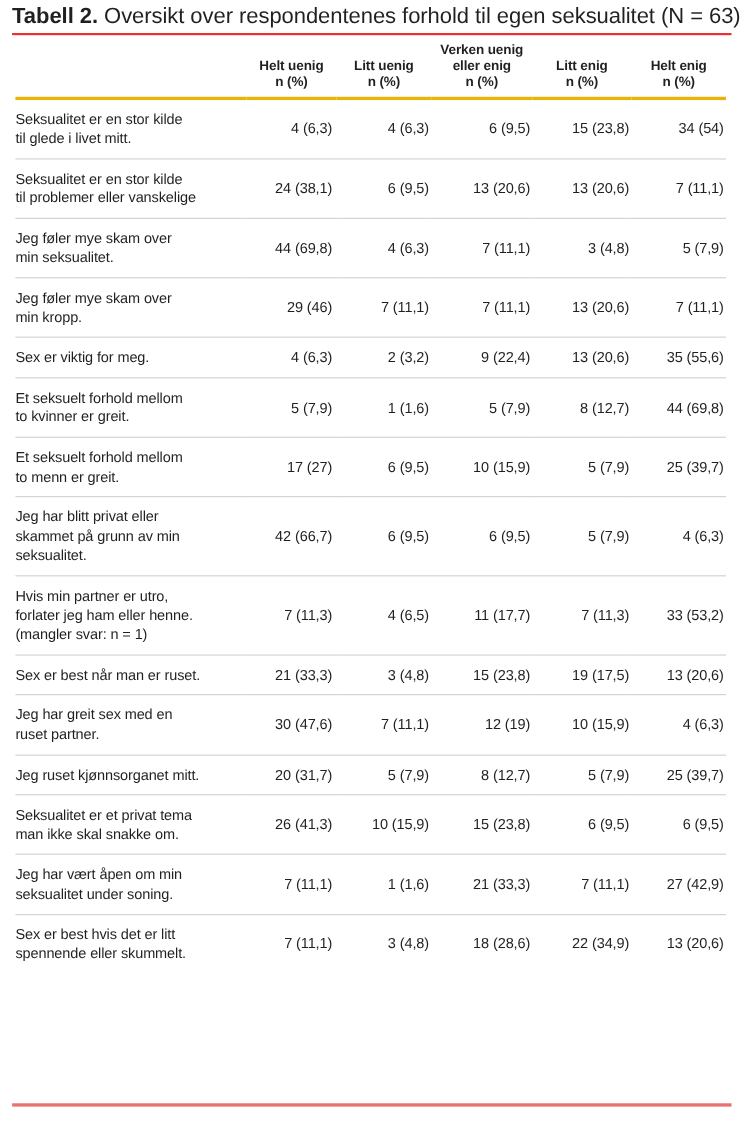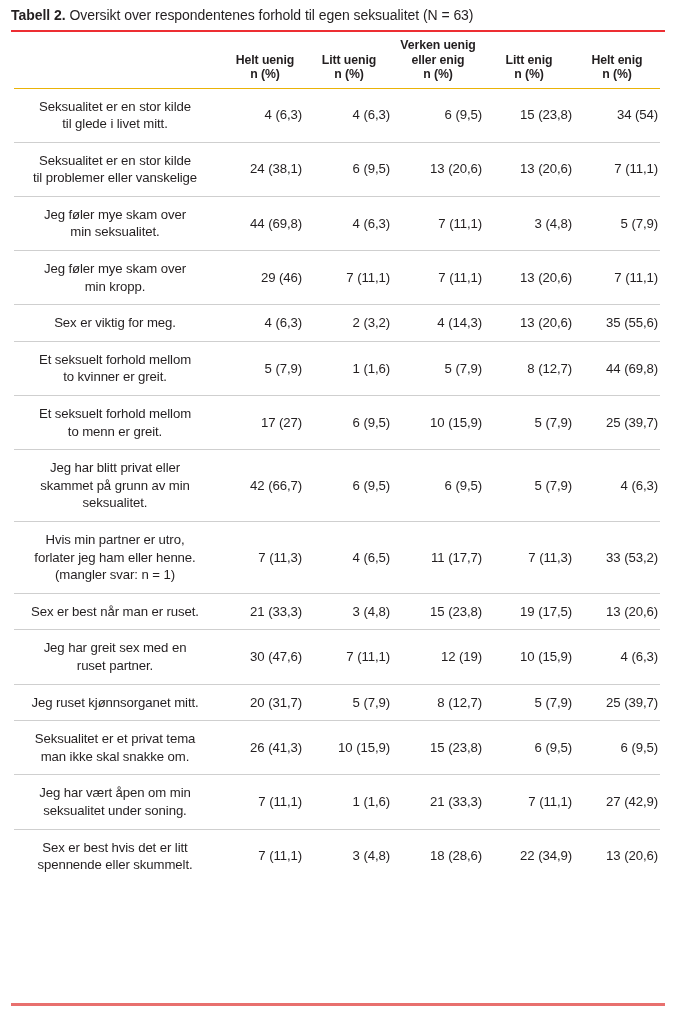--- a/index.html
+++ b/index.html
@@ -23,21 +23,21 @@
     box-sizing: border-box;
     overflow: hidden;
   }
 
   
   .caption {
     position: absolute;
     left: 11px;
     top: 6px;
     width: 655px;
-    font-size: 14px;
+    font-size: 20px;
     line-height: 19px;
     color: #231f20;
     letter-spacing: -0.05px;
     white-space: nowrap;
   }
   .caption .tbl-num {
     font-weight: bold;
   }
   .caption .tbl-text {
     font-weight: normal;
@@ -83,37 +83,37 @@
     font-weight: bold;
     line-height: 14.5px;
     color: #231f20;
     text-align: center;
     vertical-align: bottom;
     padding: 0 0 6px 0;
     letter-spacing: -0.1px;
   }
   thead th.h-stmt { text-align: left; }
   thead tr.head-row th {
-    border-bottom: 1px solid #eab308;
+    border-bottom: 3px solid #eab308;
   }
   thead th .hline { display: block; white-space: nowrap; }
 
   tbody td {
     font-size: 13.2px;
     line-height: 17.6px;
     color: #231f20;
     vertical-align: middle;
     border-bottom: 1px solid #cfcfcf;
     padding: 9px 0 9px 0;
     letter-spacing: -0.1px;
   }
   tbody tr:last-child td { border-bottom: 0; }
 
   td.stmt {
-    text-align: center;
+    text-align: left;
     padding-right: 8px;
   }
   td.stmt .ln { display: block; white-space: nowrap; }
 
   td.num {
     text-align: right;
     white-space: nowrap;
     padding-right: 2px;
   }
   td.num.pad-n1 { padding-right: 4px; }
@@ -209,21 +209,21 @@
           <td class="num pad-n3">7 (11,1)</td>
           <td class="num pad-n4">13 (20,6)</td>
           <td class="num pad-n5">7 (11,1)</td>
         </tr>
         <tr>
           <td class="stmt">
             <span class="ln">Sex er viktig for meg.</span>
           </td>
           <td class="num pad-n1">4 (6,3)</td>
           <td class="num pad-n2">2 (3,2)</td>
-          <td class="num pad-n3">4 (14,3)</td>
+          <td class="num pad-n3">9 (22,4)</td>
           <td class="num pad-n4">13 (20,6)</td>
           <td class="num pad-n5">35 (55,6)</td>
         </tr>
         <tr>
           <td class="stmt">
             <span class="ln">Et seksuelt forhold mellom</span>
             <span class="ln">to kvinner er greit.</span>
           </td>
           <td class="num pad-n1">5 (7,9)</td>
           <td class="num pad-n2">1 (1,6)</td>

